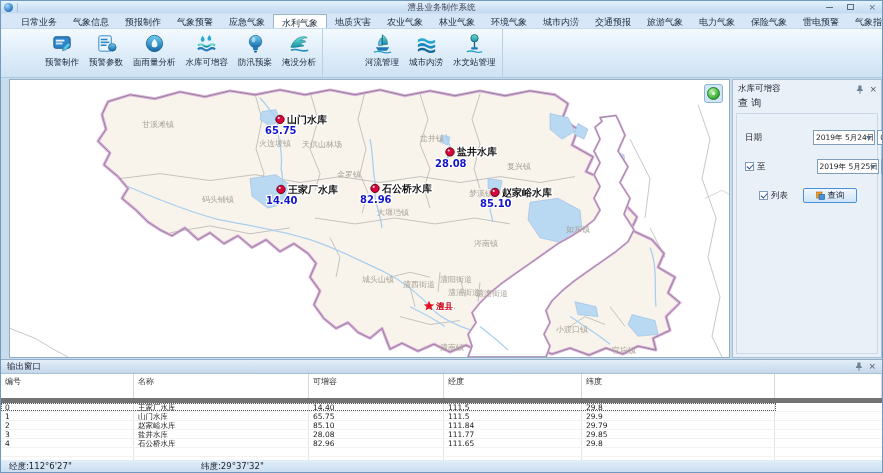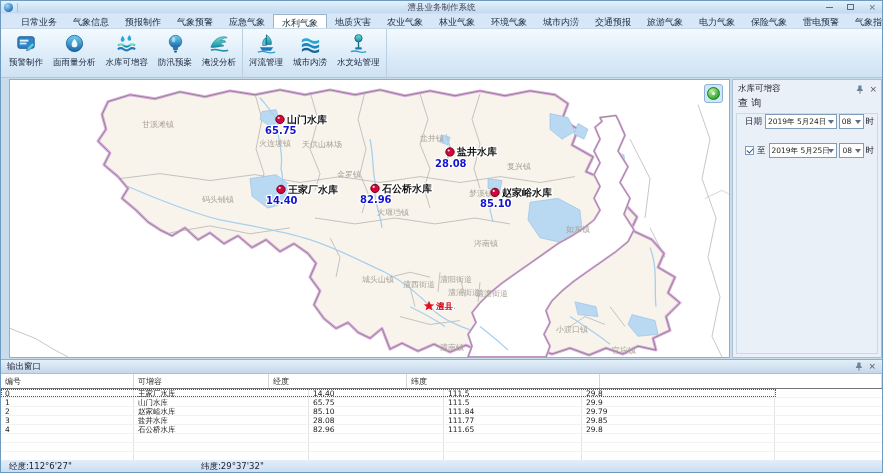--- a/index.html
+++ b/index.html
@@ -13,21 +13,21 @@
   .win-controls{position:absolute;right:6px;top:0;height:13px;display:flex;align-items:center;gap:14px;}
   .wc{color:#5a6e80;font-size:9px;line-height:13px;cursor:default;}
   .wc.min i{display:inline-block;width:7px;height:1px;background:#5a6e80;vertical-align:2px;}
   .wc.max i{display:inline-block;width:7px;height:6px;border:1px solid #5a6e80;vertical-align:0px;}
   
   .menubar{height:15px;background:#d7e7f7;display:flex;align-items:stretch;padding-left:12px;border-bottom:1px solid #c6d9ec;}
   .menu-item{font-size:9px;color:#1a2a3a;padding:1px 8px 0 8px;line-height:14px;white-space:nowrap;cursor:default;}
   .menu-item.sel{background:#ffffff;border:1px solid #9ab4cc;border-bottom:none;font-family:Liberation Serif, serif;}
   
   .toolbar{height:49px;background:linear-gradient(#f4fafe,#ddecf9 55%,#cfe2f3);border-bottom:1px solid #aec8de;display:flex;align-items:stretch;padding-left:2px;}
-  .tb-group{display:flex;align-items:stretch;border-right:1px solid #b9cfe2;padding:0 1px;}
+  .tb-group{display:flex;align-items:stretch;border-right:1px solid #b9cfe2;padding:0 1px;margin-left:36px;}
   .tb-btn{display:flex;flex-direction:column;align-items:center;justify-content:flex-start;min-width:37px;padding:3px 5px 0 5px;cursor:default;}
   .tb-ico{width:23px;height:23px;display:block;}
   .tb-ico svg{width:23px;height:23px;display:block;}
   .tb-lbl{font-size:8.5px;color:#16243a;margin-top:2px;white-space:nowrap;}
   
   .main{height:281px;display:flex;background:#c8dcec;padding:1px 0 1px 8px;}
   .map-panel{width:723px;height:279px;background:#ffffff;border:1px solid #93afc8;position:relative;overflow:hidden;}
   .map-panel svg{display:block;}
   .town{font-size:8px;fill:#a8a298;}
   .res-dot{fill:#d8043c;stroke:#5a0014;stroke-width:.9;}
@@ -39,39 +39,39 @@
   .add-core{width:13px;height:13px;border-radius:50%;background:radial-gradient(circle at 35% 30%,#c2f0a8,#3cb23c 65%,#1d7a1d);border:1px solid #1f7a1f;position:relative;}
   .add-core:after{content:"";position:absolute;left:4px;top:4px;width:3px;height:3px;background:#eafbe2;border-radius:50%;}
   
   .right-panel{width:150px;height:279px;margin-left:2px;background:#e9f0f8;border:1px solid #aabfd4;display:flex;flex-direction:column;font-size:8.5px;color:#223;}
   .rp-header{display:flex;justify-content:space-between;align-items:center;padding:3px 4px 0 5px;}
   .rp-title{font-size:8.5px;color:#223;}
   .rp-icons{display:flex;align-items:center;gap:5px;}
   .rp-x{color:#556;font-size:9px;line-height:9px;cursor:pointer;}
   .pin svg{display:block;}
   .rp-section{padding:1px 5px 3px 5px;font-size:10px;color:#223;}
-  .rp-group{flex:1;border:1px solid #ccd8e5;margin:0 3px 3px 3px;background:#e9f0f8;}
+  .rp-group{flex:1;border:1px solid #ccd8e5;margin:0 3px 3px 3px;background:#e9f0f8;padding-top:16px;}
   .rp-row{display:flex;align-items:center;margin:0 0 14px 8px;}
   .rp-row label{font-size:8.5px;margin-right:3px;white-space:nowrap;}
-  .combo{background:#fff;border:1px solid #7f9db9;height:15px;display:inline-flex;align-items:center;position:relative;font-size:7.5px;color:#222;padding-left:2px;}
+  .combo{background:#fff;border:1px solid #7f9db9;height:15px;display:inline-flex;align-items:center;position:relative;font-size:7.5px;color:#222;padding-left:2px;margin-left:48px;}
   .combo.date{width:72px;}
   .combo.hour{width:25px;margin-left:2px;}
   .combo .chev{position:absolute;right:2px;top:5px;width:0;height:0;border-left:3px solid transparent;border-right:3px solid transparent;border-top:4px solid #58718a;}
   .combo .cval{white-space:nowrap;overflow:hidden;}
   .cb{width:9px;height:9px;background:#fff;border:1px solid #7f9db9;display:inline-block;position:relative;margin-right:3px;flex:none;}
   .cb.checked:after{content:"";position:absolute;left:1px;top:1px;width:5px;height:3px;border-left:1.5px solid #2a4a88;border-bottom:1.5px solid #2a4a88;transform:rotate(-48deg);}
   .query-btn{margin-left:12px;width:54px;height:15px;border:1px solid #4a90d8;border-radius:2px;background:linear-gradient(#f0f7fe,#cfe4f8);display:inline-flex;align-items:center;justify-content:center;gap:3px;font-size:8.5px;color:#223;font-family:inherit;cursor:pointer;padding:0;}
   .row3{margin-top:6px;margin-left:22px;}
   
   .output{height:100px;background:#fff;border-top:1px solid #93afc8;}
   .out-header{height:14px;background:linear-gradient(#e4eff9,#c4d8ea);border-bottom:1px solid #a8c0d6;display:flex;align-items:center;justify-content:space-between;padding:0 6px;}
   .out-title{font-size:8.5px;color:#223;}
   .table{height:86px;background:#fff;position:relative;font-size:7.5px;color:#222;overflow:hidden;}
   .trow{display:flex;height:9px;line-height:9px;border-bottom:1px solid #f2f2f2;position:relative;}
-  .trow.thead{height:15px;line-height:15px;font-size:8px;color:#333;border-bottom:1px solid #737373;justify-content:space-between;}
+  .trow.thead{height:29px;line-height:15px;font-size:8px;color:#333;border-bottom:5px solid #737373;justify-content:space-between;}
   .tcell{padding-left:4px;border-right:1px solid #e4e4e4;overflow:hidden;white-space:nowrap;flex:none;}
   .thead .tcell{border-right:1px solid #d8d8d8;}
   .c0{width:133px;}.c1{width:175px;}.c2{width:135px;}.c3{width:138px;}.c4{width:193px;}
   .cfill{flex:1;border-right:none;}
   .sel-box{position:absolute;left:0;top:0;width:775px;height:100%;border:1px dotted #555;pointer-events:none;}
   
   .statusbar{height:15px;background:linear-gradient(#e2eefa,#c6dcee);border-top:1px solid #a8c0d6;display:flex;align-items:center;font-size:8.5px;color:#223;}
   .sb-lon{margin-left:8px;width:192px;}
 </style>
 </head>
@@ -128,20 +128,32 @@
         <div class="tb-btn">
           <span class="tb-ico">
             <svg viewBox="0 0 24 24">
               <rect x="3" y="5" width="17" height="12" rx="2" fill="#2e86c8" stroke="#1a5a90"></rect>
               <rect x="5" y="8" width="9" height="2" fill="#fff" opacity=".9"></rect>
               <rect x="5" y="11" width="7" height="2" fill="#cfe8fa"></rect>
               <path d="M13 16l5-5 2.5 2.5-5 5-3.5 1z" fill="#58c8e8" stroke="#1a5a90" stroke-width=".6"></path>
             </svg>
           </span>
           <span class="tb-lbl">预警制作</span>
+        </div>
+        <div class="tb-btn">
+          <span class="tb-ico">
+            <svg viewBox="0 0 24 24">
+              <rect x="4" y="4" width="13" height="16" rx="1.5" fill="#eaf6ff" stroke="#2e86c8"></rect>
+              <rect x="6" y="7" width="7" height="1.6" fill="#2e86c8"></rect>
+              <rect x="6" y="10" width="9" height="1.6" fill="#2e86c8"></rect>
+              <rect x="6" y="13" width="6" height="1.6" fill="#2e86c8"></rect>
+              <circle cx="18" cy="16" r="4" fill="url(#gb)" stroke="#155a8a" stroke-width=".7"></circle>
+            </svg>
+          </span>
+          <span class="tb-lbl">预警参数</span>
         </div>
         <div class="tb-btn">
           <span class="tb-ico">
             <svg viewBox="0 0 24 24">
               <circle cx="12" cy="12" r="8.5" fill="url(#gb)" stroke="#155a8a" stroke-width=".8"></circle>
               <path d="M12 7c2 2.8 3 4.5 3 6a3 3 0 1 1-6 0c0-1.5 1-3.2 3-6z" fill="#fff" opacity=".92"></path>
             </svg>
           </span>
           <span class="tb-lbl">面雨量分析</span>
         </div>
@@ -375,39 +387,51 @@
           <span class="combo date">
               <span class="cval">2019年 5月25日</span>
               <i class="chev"></i>
             </span>
           <span class="combo hour">
               <span class="cval">08</span>
               <i class="chev"></i>
             </span>
           <label style="margin-left:2px">时</label>
         </div>
+        <div class="rp-row row3">
+          <span class="cb checked"></span>
+          <label>列表</label>
+          <button class="query-btn">
+            <svg width="9" height="9" viewBox="0 0 9 9">
+                <rect x="0" y="1" width="6" height="6" fill="#e8a030" stroke="#b06a10" stroke-width=".6"></rect>
+                <rect x="3" y="3.5" width="5.5" height="5" fill="#4a90d8" stroke="#1f5aa0" stroke-width=".6"></rect>
+              </svg>
+            <span>查询</span>
+          </button>
+        </div>
       </div>
     </div>
   </div>
 
   <div class="output">
     <div class="out-header">
       <span class="out-title">输出窗口</span>
       <span class="rp-icons">
         <span class="pin">
           <svg width="8" height="9" viewBox="0 0 8 9">
               <path d="M2.5.5h3v3.2l1.3 1.3v1H4.5V8.5L4 9l-.5-.5V6H.9V5l1.3-1.3z" fill="#6e8296"></path>
             </svg>
         </span>
         <span class="rp-x">×</span>
       </span>
     </div>
     <div class="table" id="out-table">
         <div class="trow thead">
           <span class="tcell c0">编号</span>
+          <span class="tcell c1">名称</span>
           <span class="tcell c2">可增容</span>
           <span class="tcell c3">经度</span>
           <span class="tcell c4">纬度</span>
           <span class="tcell cfill"></span>
         </div>
         <div class="trow">
           <span class="tcell c0">0</span>
           <span class="tcell c1">王家厂水库</span>
           <span class="tcell c2">14.40</span>
           <span class="tcell c3">111.5</span>

